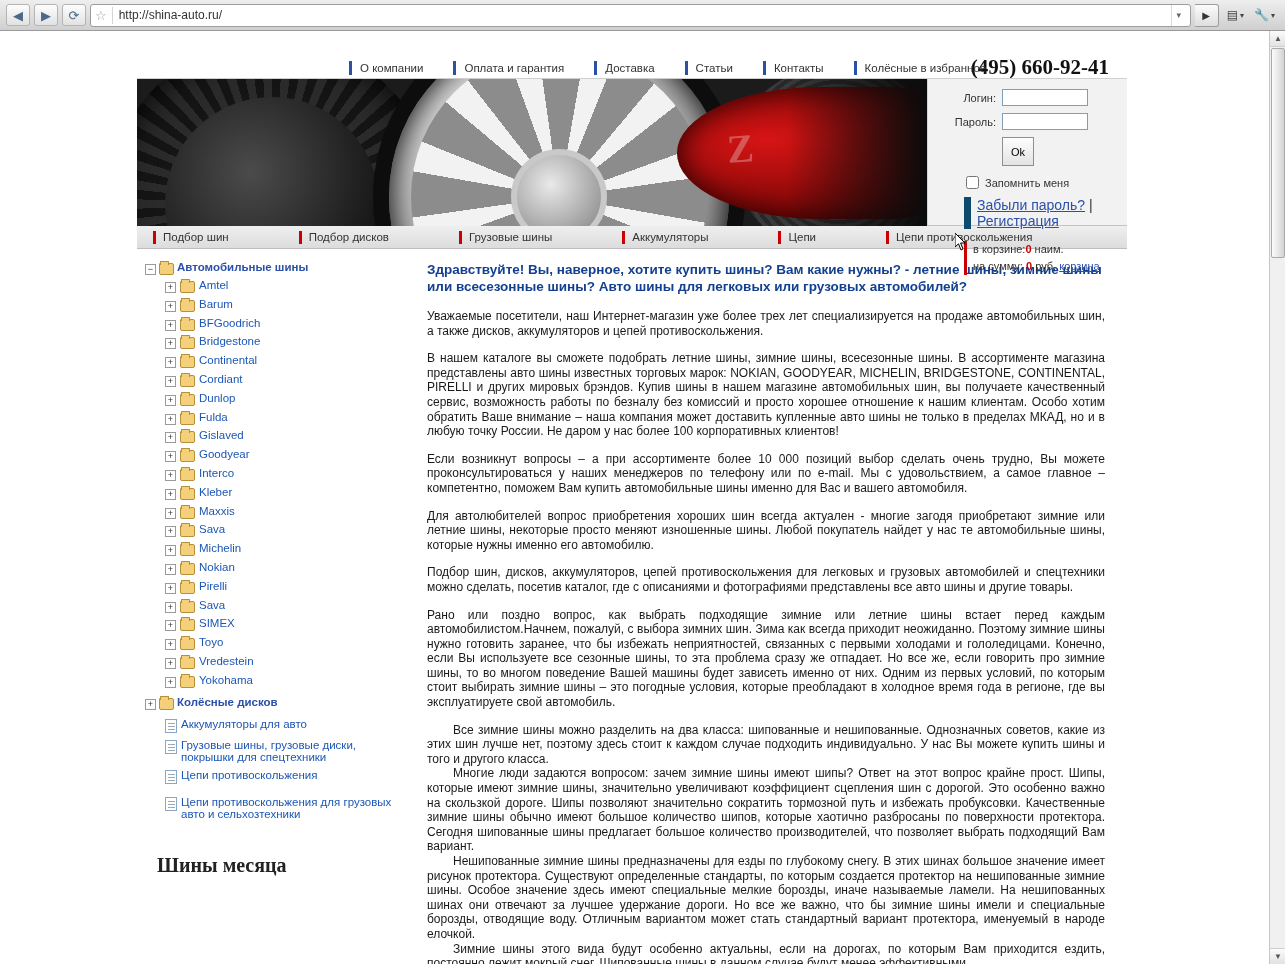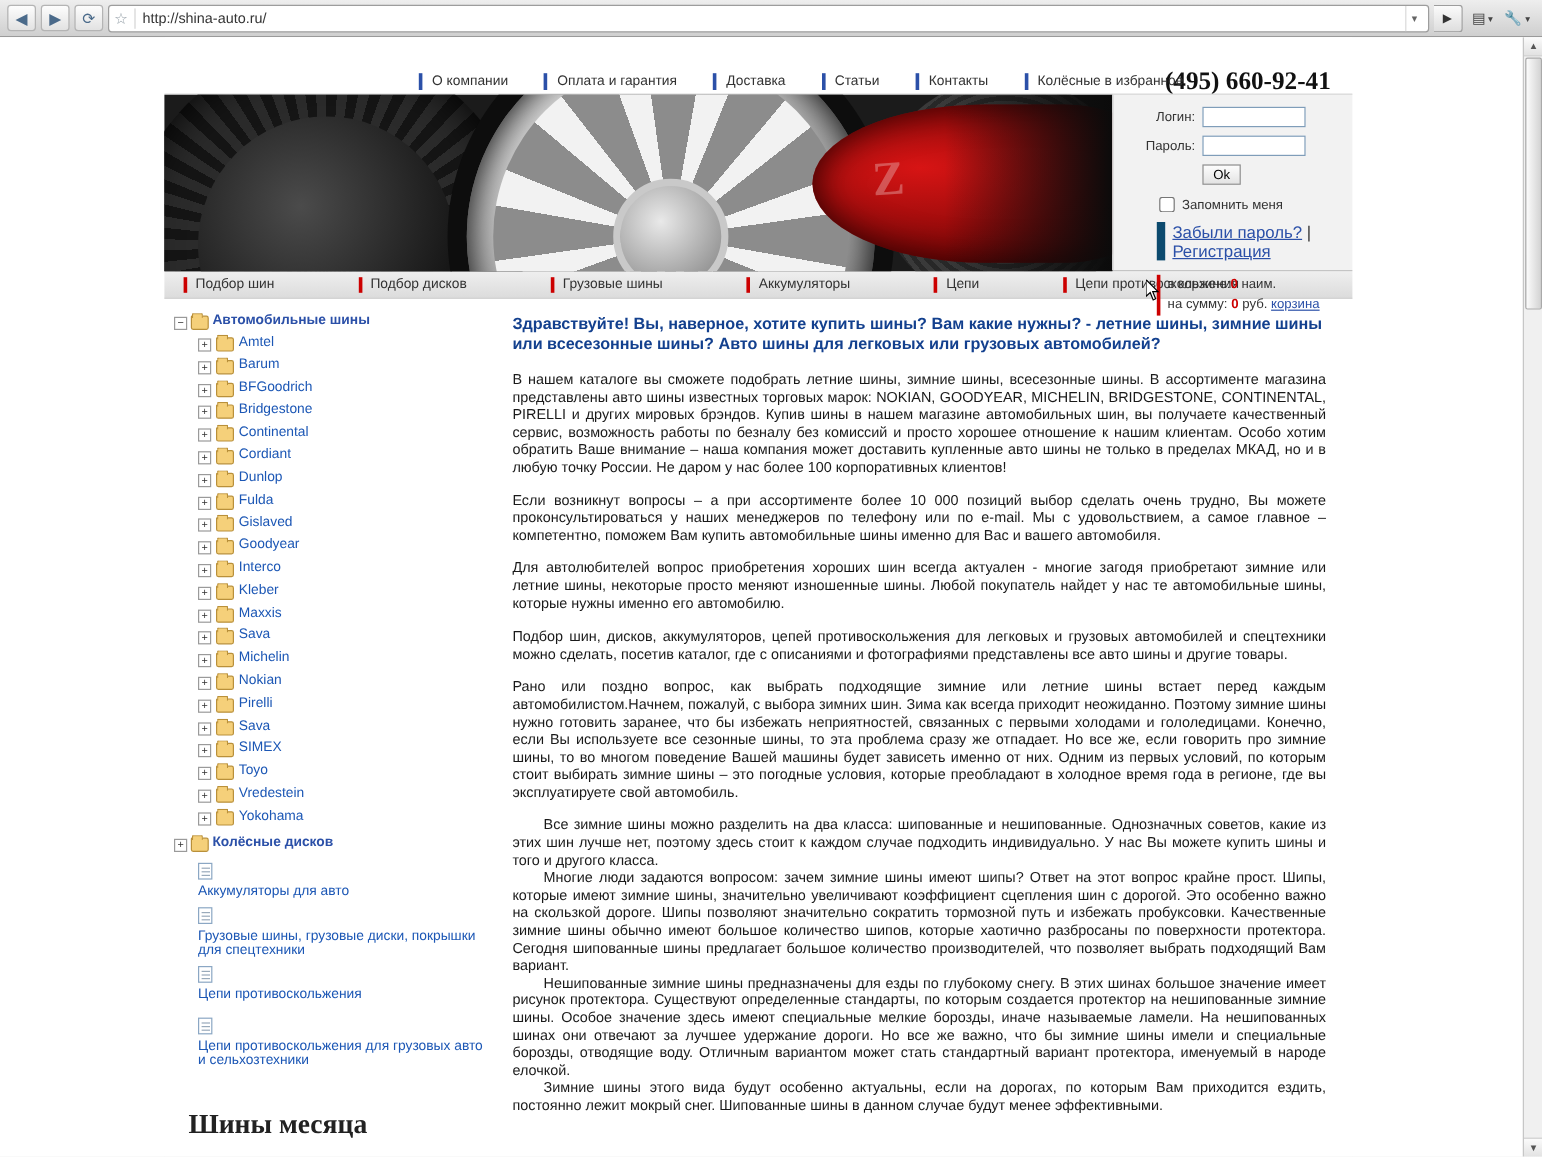--- a/index.html
+++ b/index.html
@@ -252,21 +252,21 @@
   .login-row { display: flex; align-items: center; margin-bottom: 7px; }
   .login-row label { width: 56px; text-align: right; margin-right: 6px; font-size: 11px; }
   .login-row input {
     width: 86px; height: 17px;
     border: 1px solid #7f9db9;
     font-size: 11px; padding: 0 2px;
     background: #fff;
   }
   .okbtn {
     margin-left: 62px;
-    width: 32px; height: 17px;
+    width: 32px; height: 29px;
     border: 1px solid #8f8f8f;
     background: linear-gradient(#fdfdfd, #e3e3e3);
     font-size: 11px;
   }
   .remember { display: flex; align-items: center; gap: 6px; margin: 10px 0 0 26px; font-size: 11px; }
   .remember input { width: 13px; height: 13px; margin: 0; }
   .links {
     margin: 8px 0 0 24px;
     border-left: 7px solid #0c4a6e;
     padding-left: 6px;
@@ -342,26 +342,26 @@
   }
   .doc::after {
     content: ""; position: absolute; left: 2px; top: 3px;
     width: 7px; height: 1px;
     box-shadow: 0 0 0 0 #9ab, 0 3px 0 0 #9ab, 0 6px 0 0 #9ab;
     background: #9ab;
   }
   .tree-root .label { color: #2b50a8; font-weight: bold; }
   .brand-row { display: flex; align-items: flex-start; gap: 4px; margin-left: 20px; margin-bottom: 4.8px; }
   .brand-row .label { color: #1c57b5; }
-  .leaf-row { display: flex; align-items: flex-start; gap: 4px; margin-left: 20px; margin-bottom: 6px; flex-direction: column; }
+  .leaf-row { display: flex; align-items: flex-start; gap: 4px; margin-left: 20px; margin-bottom: 6px; }
   .leaf-row .label { color: #1c57b5; }
   .sb-bottom-title {
     margin-top: 34px;
     font-family: "Liberation Serif", serif;
-    font-size: 23px;
+    font-size: 20px;
     font-weight: bold;
     color: #222;
     padding-left: 12px;
   }
 
   .main {
     flex: 1;
     padding: 12px 22px 0 18px;
     font-size: 12px;
     color: #1a1a1a;
@@ -636,20 +636,21 @@
           <div class="leaf-row" style="margin-top:12px">
               <span class="doc"></span>
               <span class="label">Цепи противоскольжения для грузовых авто и сельхозтехники</span>
             </div>
 
           <div class="sb-bottom-title">Шины месяца</div>
         </div>
 
         <div class="main">
           <h1>Здравствуйте! Вы, наверное, хотите купить шины? Вам какие нужны? - летние шины, зимние шины или всесезонные шины? Авто шины для легковых или грузовых автомобилей?</h1>
+          <p>Уважаемые посетители, наш Интернет-магазин уже более трех лет специализируется на продаже автомобильных шин, а также дисков, аккумуляторов и цепей противоскольжения.</p>
           <p>В нашем каталоге вы сможете подобрать летние шины, зимние шины, всесезонные шины. В ассортименте магазина представлены авто шины известных торговых марок: NOKIAN, GOODYEAR, MICHELIN, BRIDGESTONE, CONTINENTAL, PIRELLI и других мировых брэндов. Купив шины в нашем магазине автомобильных шин, вы получаете качественный сервис, возможность работы по безналу без комиссий и просто хорошее отношение к нашим клиентам. Особо хотим обратить Ваше внимание – наша компания может доставить купленные авто шины не только в пределах МКАД, но и в любую точку России. Не даром у нас более 100 корпоративных клиентов!</p>
           <p>Если возникнут вопросы – а при ассортименте более 10 000 позиций выбор сделать очень трудно, Вы можете проконсультироваться у наших менеджеров по телефону или по e-mail. Мы с удовольствием, а самое главное – компетентно, поможем Вам купить автомобильные шины именно для Вас и вашего автомобиля.</p>
           <p>Для автолюбителей вопрос приобретения хороших шин всегда актуален - многие загодя приобретают зимние или летние шины, некоторые просто меняют изношенные шины. Любой покупатель найдет у нас те автомобильные шины, которые нужны именно его автомобилю.</p>
           <p>Подбор шин, дисков, аккумуляторов, цепей противоскольжения для легковых и грузовых автомобилей и спецтехники можно сделать, посетив каталог, где с описаниями и фотографиями представлены все авто шины и другие товары.</p>
           <p>Рано или поздно вопрос, как выбрать подходящие зимние или летние шины встает перед каждым автомобилистом.Начнем, пожалуй, с выбора зимних шин. Зима как всегда приходит неожиданно. Поэтому зимние шины нужно готовить заранее, что бы избежать неприятностей, связанных с первыми холодами и гололедицами. Конечно, если Вы используете все сезонные шины, то эта проблема сразу же отпадает. Но все же, если говорить про зимние шины, то во многом поведение Вашей машины будет зависеть именно от них. Одним из первых условий, по которым стоит выбирать зимние шины – это погодные условия, которые преобладают в холодное время года в регионе, где вы эксплуатируете свой автомобиль.</p>
           <p class="ind">Все зимние шины можно разделить на два класса: шипованные и нешипованные. Однозначных советов, какие из этих шин лучше нет, поэтому здесь стоит к каждом случае подходить индивидуально. У нас Вы можете купить шины и того и другого класса.</p>
           <p class="ind">Многие люди задаются вопросом: зачем зимние шины имеют шипы? Ответ на этот вопрос крайне прост. Шипы, которые имеют зимние шины, значительно увеличивают коэффициент сцепления шин с дорогой. Это особенно важно на скользкой дороге. Шипы позволяют значительно сократить тормозной путь и избежать пробуксовки. Качественные зимние шины обычно имеют большое количество шипов, которые хаотично разбросаны по поверхности протектора. Сегодня шипованные шины предлагает большое количество производителей, что позволяет выбрать подходящий Вам вариант.</p>
           <p class="ind">Нешипованные зимние шины предназначены для езды по глубокому снегу. В этих шинах большое значение имеет рисунок протектора. Существуют определенные стандарты, по которым создается протектор на нешипованные зимние шины. Особое значение здесь имеют специальные мелкие борозды, иначе называемые ламели. На нешипованных шинах они отвечают за лучшее удержание дороги. Но все же важно, что бы зимние шины имели и специальные борозды, отводящие воду. Отличным вариантом может стать стандартный вариант протектора, именуемый в народе елочкой.</p>
           <p class="ind">Зимние шины этого вида будут особенно актуальны, если на дорогах, по которым Вам приходится ездить, постоянно лежит мокрый снег. Шипованные шины в данном случае будут менее эффективными.</p>
 

